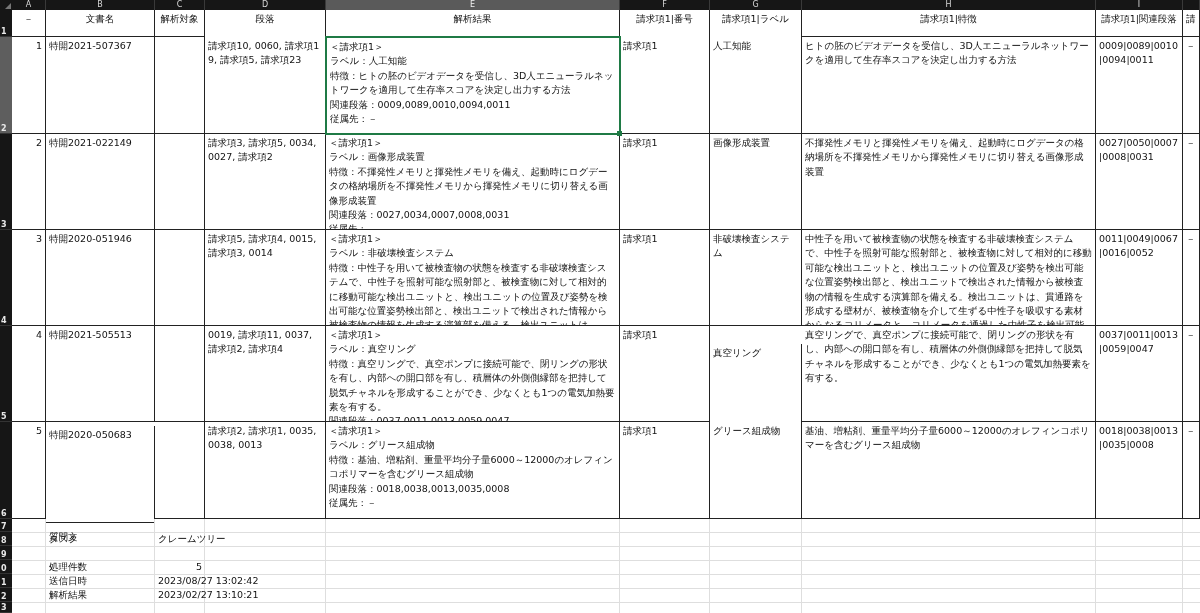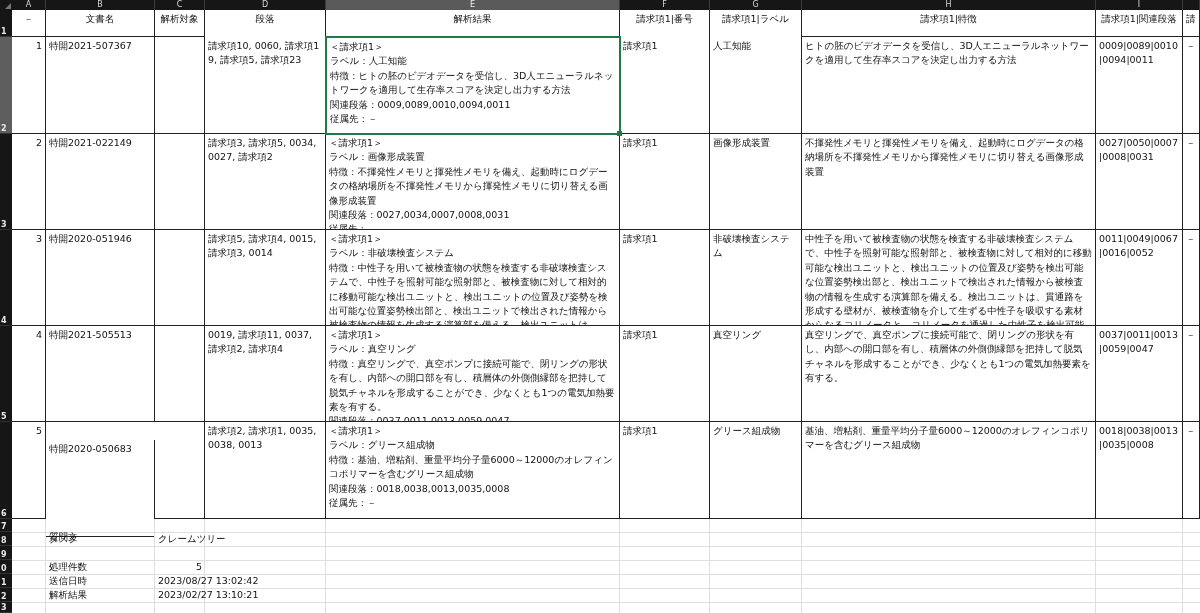--- a/index.html
+++ b/index.html
@@ -115,27 +115,27 @@
 
 <div class="abs cell num" style="left:12px;top:326px;width:34px;height:96px">4</div>
 <div class="abs cell" style="left:46px;top:326px;width:109px;height:96px">特開2021-505513</div>
 <div class="abs cell" style="left:155px;top:326px;width:50px;height:96px"></div>
 <div class="abs cell" style="left:205px;top:326px;width:121px;height:96px">0019, 請求項11, 0037, 請求項2, 請求項4</div>
 <div class="abs cell" style="left:326px;top:326px;width:294px;height:96px">＜請求項1＞
 ラベル：真空リング
 特徴：真空リングで、真空ポンプに接続可能で、閉リングの形状を有し、内部への開口部を有し、積層体の外側側縁部を把持して脱気チャネルを形成することができ、少なくとも1つの電気加熱要素を有する。
 関連段落：0037,0011,0013,0059,0047</div>
 <div class="abs cell" style="left:620px;top:326px;width:90px;height:96px">請求項1</div>
-<div class="abs cell" style="left:710px;top:326px;width:92px;height:96px">真空リング</div>
+<div class="abs cell" style="left:710px;top:344px;width:92px;height:96px">真空リング</div>
 <div class="abs cell" style="left:802px;top:326px;width:294px;height:96px">真空リングで、真空ポンプに接続可能で、閉リングの形状を有し、内部への開口部を有し、積層体の外側側縁部を把持して脱気チャネルを形成することができ、少なくとも1つの電気加熱要素を有する。</div>
 <div class="abs cell" style="left:1096px;top:326px;width:87px;height:96px">0037|0011|0013|0059|0047</div>
 <div class="abs cell" style="left:1183px;top:326px;width:17px;height:96px">－</div>
 
 <div class="abs cell num" style="left:12px;top:422px;width:34px;height:97px">5</div>
-<div class="abs cell" style="left:46px;top:440px;width:109px;height:97px">特開2020-050683</div>
+<div class="abs cell" style="left:46px;top:426px;width:109px;height:97px">特開2020-050683</div>
 <div class="abs cell" style="left:155px;top:422px;width:50px;height:97px"></div>
 <div class="abs cell" style="left:205px;top:422px;width:121px;height:97px">請求項2, 請求項1, 0035, 0038, 0013</div>
 <div class="abs cell" style="left:326px;top:422px;width:294px;height:97px">＜請求項1＞
 ラベル：グリース組成物
 特徴：基油、増粘剤、重量平均分子量6000～12000のオレフィンコポリマーを含むグリース組成物
 関連段落：0018,0038,0013,0035,0008
 従属先：－</div>
 <div class="abs cell" style="left:620px;top:422px;width:90px;height:97px">請求項1</div>
 <div class="abs cell" style="left:710px;top:422px;width:92px;height:97px">グリース組成物</div>
 <div class="abs cell" style="left:802px;top:422px;width:294px;height:97px">基油、増粘剤、重量平均分子量6000～12000のオレフィンコポリマーを含むグリース組成物</div>

